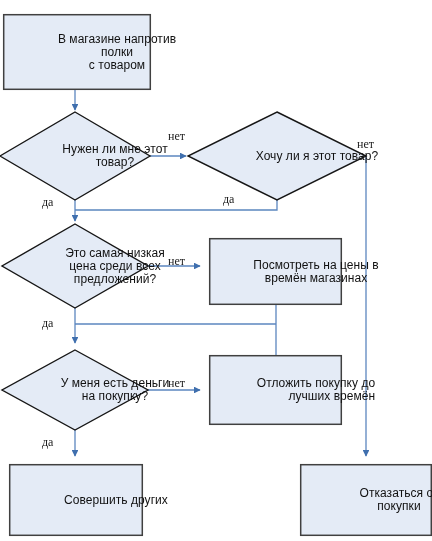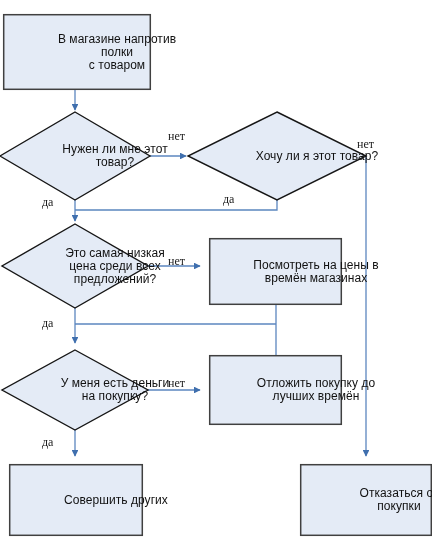--- a/index.html
+++ b/index.html
@@ -115,21 +115,21 @@
   <div class="node-label" style="left:14px; top:244px; width:122px; height:44px;">Это самая низкая
 цена среди всех
 предложений?</div>
 
   <div class="node-label" style="left:211px; top:239px; width:130px; height:65px;">Посмотреть на цены в
 времён магазинах</div>
 
   <div class="node-label" style="left:14px; top:370px; width:122px; height:40px;">У меня есть деньги
 на покупку?</div>
 
-  <div class="node-label" style="left:211px; top:356px; width:130px; height:68px;">Отложить покупку до
+  <div class="node-label" style="left:211px; top:356px; width:130px; height:68px;text-align:right;">Отложить покупку до
 лучших времён</div>
 
   <div class="node-label" style="left:10px; top:465px; width:132px; height:70px;">Совершить других</div>
 
   <div class="node-label" style="left:301px; top:465px; width:116px; height:70px;">Отказаться от покупки</div>
 
   <div class="edge-label" style="left:168px; top:131px;">нет</div>
 
   <div class="edge-label" style="left:42px; top:197px;">да</div>
 

